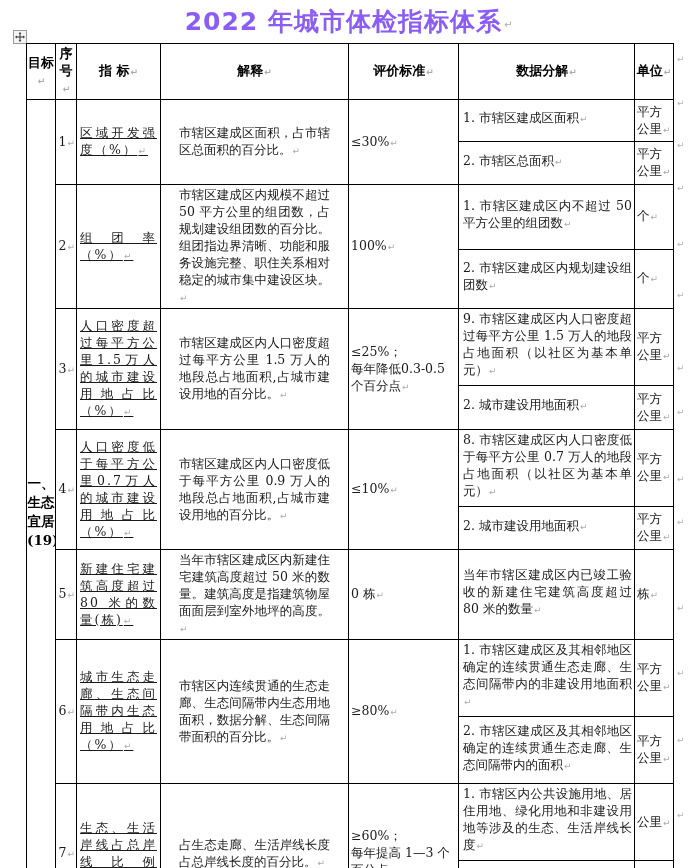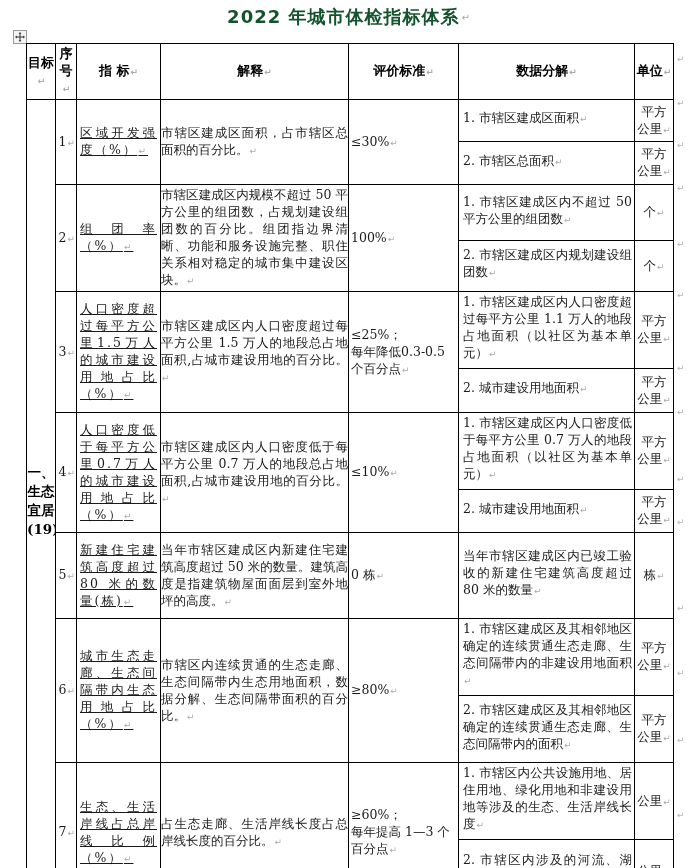--- a/index.html
+++ b/index.html
@@ -1,23 +1,23 @@
 <!DOCTYPE html>
 <html><head>
 <meta charset="utf-8">
 <style>
   * { margin:0; padding:0; box-sizing:border-box; }
   html,body { width:698px; height:868px; background:#ffffff; overflow:hidden; }
   body { position:relative; font-family:"DejaVu Serif","Liberation Serif",serif; color:#111; }
 
   .title {
     position:absolute; top:5px; left:0; width:698px;
-    text-align:center; font-size:18px; font-weight:bold;
+    text-align:center; font-size:25px; font-weight:bold;
     font-family:"DejaVu Sans","Liberation Sans",sans-serif;
-    letter-spacing:1px; color:#14532d;
+    letter-spacing:1px; color:#8b5cf6;
   }
   .title::after { content:"\21B5"; font-size:10px; color:#aaa; font-weight:normal; margin-left:2px; vertical-align:2px; }
 
   .move-handle {
     position:absolute; left:13px; top:30px; width:14px; height:14px;
     border:1px solid #9a9a9a; background:#f4f4f4;
     display:flex; align-items:center; justify-content:center;
   }
 
   table.doc {
@@ -37,24 +37,24 @@
 
   .pm::after {
     content:"\21B5"; color:#ababab; font-size:9px; margin-left:1px;
     font-family:"DejaVu Sans","Liberation Sans",sans-serif;
     white-space:normal;
   }
 
   td.c-target { text-align:center; font-weight:bold; font-size:13.5px; line-height:19px; color:#000; padding:0; }
   td.c-no { text-align:right; padding:0 1px 0 0; }
   td.c-ind { text-align:justify; letter-spacing:2px; padding:1px 3px;text-decoration:underline; }
-  td.c-exp { text-align:justify; padding:1px 0; }
+  td.c-exp { text-align:justify; padding:1px 18px; }
   td.c-std { text-align:left; padding:1px 1px 1px 2px; }
   td.c-item { text-align:justify; padding:1px 2px 5px 4px; }
-  td.c-unit { text-align:center; padding:1px 2px; }
+  td.c-unit { padding:1px 2px; }
 
   .rpm {
     position:absolute; left:677px; font-style:normal;
   }
   .rpm::after {
     content:"\21B5"; color:#b5b5b5; font-size:9px;
     font-family:"DejaVu Sans","Liberation Sans",sans-serif;
   }
 </style>
 </head>
@@ -128,34 +128,34 @@
     <td class="c-unit"><span class="pm">个</span></td>
   </tr>
 
   <tr style="height:73px">
     <td class="c-no" rowspan="2"><span class="pm">3</span></td>
     <td class="c-ind" rowspan="2"><span class="pm">人口密度超过每平方公里1.5万人的城市建设用地占比（%）</span></td>
     <td class="c-exp" rowspan="2"><span class="pm">市辖区建成区内人口密度超过每平方公里 1.5 万人的地段总占地面积,占城市建设用地的百分比。</span></td>
     <td class="c-std" rowspan="2"><span class="pm">≤25%；
 每年降低0.3-0.5
 个百分点</span></td>
-    <td class="c-item"><span class="pm">1. 市辖区建成区内人口密度超过每平方公里 1.1 万人的地段占地面积（以社区为基本单元）</span></td>
+    <td class="c-item"><span class="pm">9. 市辖区建成区内人口密度超过每平方公里 1.5 万人的地段占地面积（以社区为基本单元）</span></td>
     <td class="c-unit"><span class="pm">平方公里</span></td>
   </tr>
   <tr style="height:44px">
     <td class="c-item"><span class="pm">2. 城市建设用地面积</span></td>
     <td class="c-unit"><span class="pm">平方公里</span></td>
   </tr>
 
   <tr style="height:67px">
     <td class="c-no" rowspan="2"><span class="pm">4</span></td>
     <td class="c-ind" rowspan="2"><span class="pm">人口密度低于每平方公里0.7万人的城市建设用地占比（%）</span></td>
-    <td class="c-exp" rowspan="2"><span class="pm">市辖区建成区内人口密度低于每平方公里 0.7 万人的地段总占地面积,占城市建设用地的百分比。</span></td>
+    <td class="c-exp" rowspan="2"><span class="pm">市辖区建成区内人口密度低于每平方公里 0.9 万人的地段总占地面积,占城市建设用地的百分比。</span></td>
     <td class="c-std" rowspan="2"><span class="pm">≤10%</span></td>
-    <td class="c-item"><span class="pm">1. 市辖区建成区内人口密度低于每平方公里 0.7 万人的地段占地面积（以社区为基本单元）</span></td>
+    <td class="c-item"><span class="pm">8. 市辖区建成区内人口密度低于每平方公里 0.7 万人的地段占地面积（以社区为基本单元）</span></td>
     <td class="c-unit"><span class="pm">平方公里</span></td>
   </tr>
   <tr style="height:43px">
     <td class="c-item"><span class="pm">2. 城市建设用地面积</span></td>
     <td class="c-unit"><span class="pm">平方公里</span></td>
   </tr>
 
   <tr style="height:86px">
     <td class="c-no"><span class="pm">5</span></td>
     <td class="c-ind"><span class="pm">新建住宅建筑高度超过80 米的数量(栋)</span></td>

